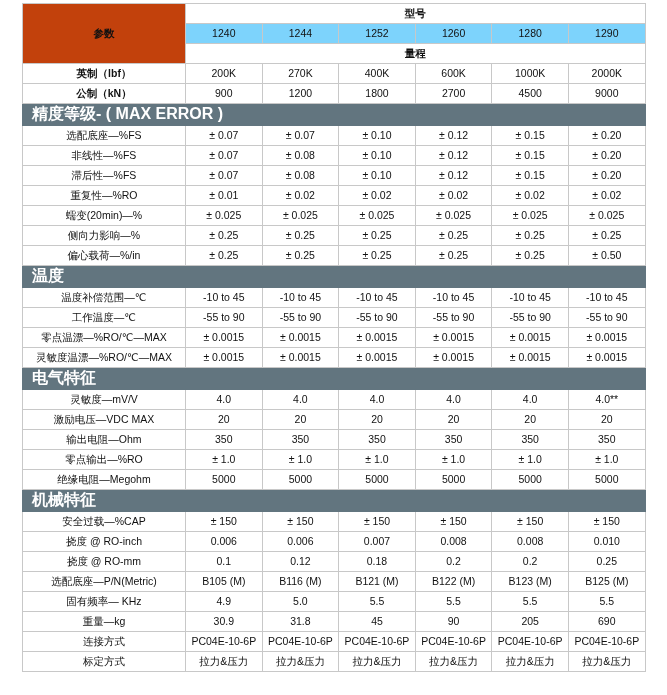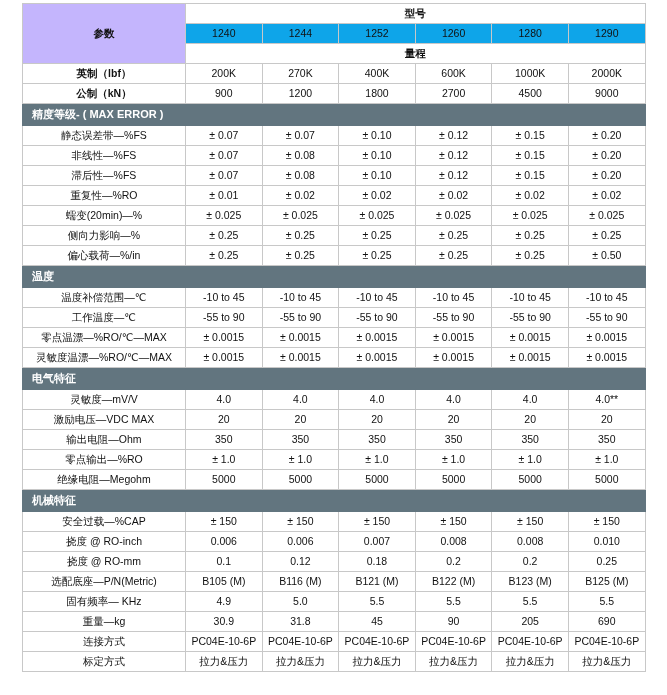--- a/index.html
+++ b/index.html
@@ -36,34 +36,34 @@
     line-height: 1.15;
     color: #111111;
   }
   col.c-label { width: 163px; }
   col.c-val   { width: 76.6px; }
 
   
   td.param-head {
     font-weight: bold;
     font-size: 12px;
-    background: #c4b5fd;
+    background: #c2410c;
     border: 1px solid #9a9a9a;
   }
   td.group-head {
     font-weight: bold;
     font-size: 12px;
     background: #ffffff;
     border: 1px solid #9a9a9a;
     height: 24px;
     margin-top: 40px;
   }
   td.model-no {
     font-size: 11px;
-    background: #0ea5e9;
+    background: #7dd3fc;
     border: 1px solid #9a9a9a;
     height: 24px;
   }
   td.unit-label {
     font-weight: bold;
     font-size: 12px;
     border: 1px solid #9a9a9a;
     height: 35px;
     margin-top: 8px;
   }
@@ -71,21 +71,21 @@
     font-size: 10.5px;
     border: 1px solid #9a9a9a;
     height: 35px;
   }
 
   
   tr.section-row td {
     background: #62757f;
     color: #ffffff;
     font-weight: bold;
-    font-size: 11px;
+    font-size: 16px;
     text-align: left;
     padding-left: 9px;
     height: 21px;
     border-left: 1px solid #62757f;
     border-right: 1px solid #62757f;
     border-top: 1px solid #62757f;
     border-bottom: 1px solid #62757f;
   }
 
   
@@ -145,21 +145,21 @@
           <td class="unit-val">1200</td>
           <td class="unit-val">1800</td>
           <td class="unit-val">2700</td>
           <td class="unit-val">4500</td>
           <td class="unit-val">9000</td>
         </tr>
         <tr class="section-row">
           <td colspan="7">精度等级- ( MAX ERROR )</td>
         </tr>
         <tr>
-          <td class="row-label">静态误差带—%FS</td>
+          <td class="row-label">选配底座—%FS</td>
           <td class="row-val">± 0.07</td>
           <td class="row-val">± 0.07</td>
           <td class="row-val">± 0.10</td>
           <td class="row-val">± 0.12</td>
           <td class="row-val">± 0.15</td>
           <td class="row-val">± 0.20</td>
         </tr>
         <tr>
           <td class="row-label">非线性—%FS</td>
           <td class="row-val">± 0.07</td>

